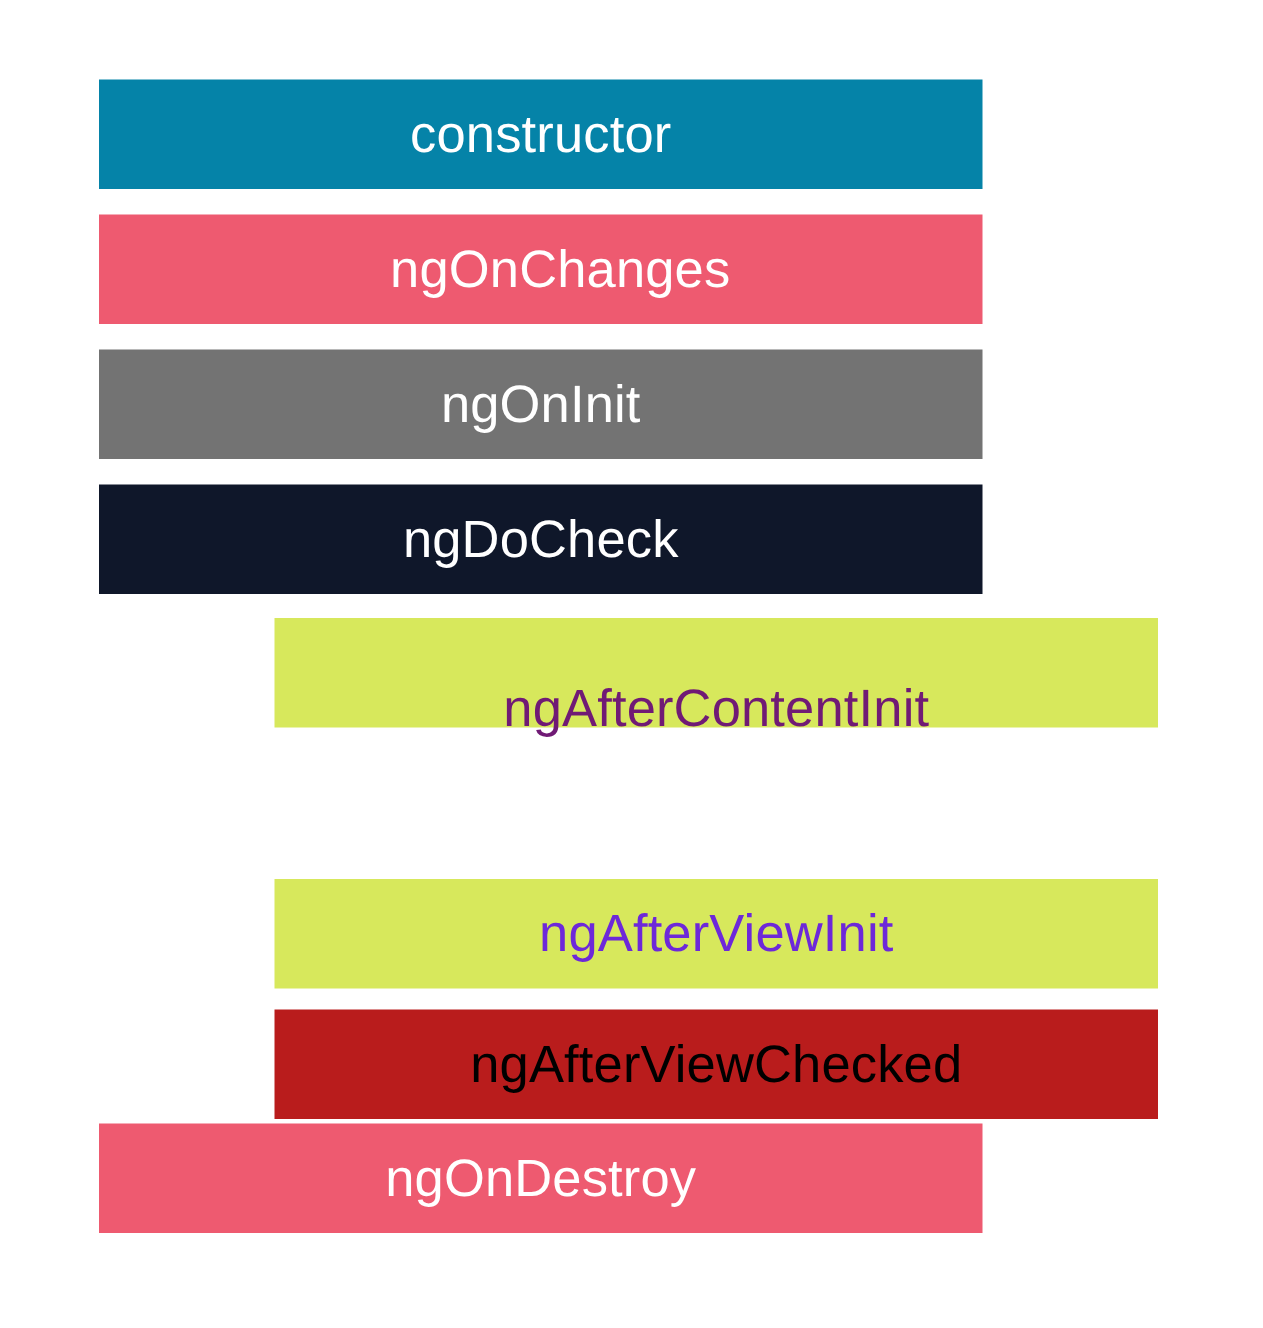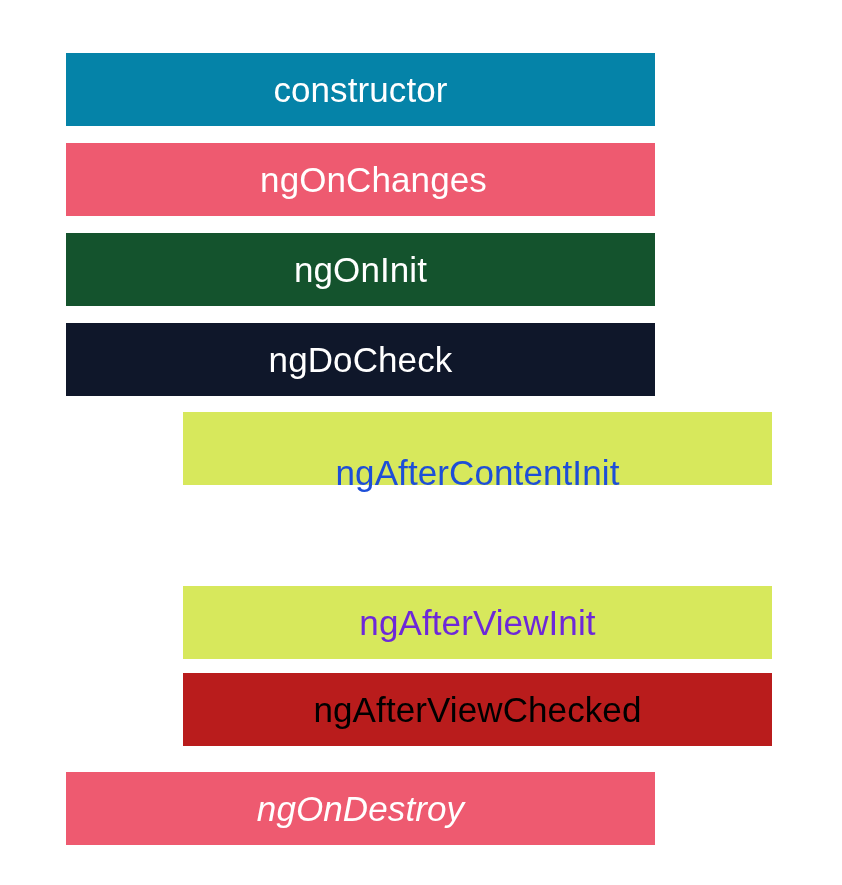--- a/index.html
+++ b/index.html
@@ -56,45 +56,45 @@
 
   
   .row-0 { top: 53px;  }
   .row-1 { top: 143px; }
   .row-2 { top: 233px; }
   .row-3 { top: 323px; }
   .row-4 { top: 412px; }
   .row-5 { top: 499px; }
   .row-6 { top: 586px; }
   .row-7 { top: 673px; }
-  .row-8 { top: 772px; font-style: italic; }
+  .row-8 { top: 749px; }
 </style>
 </head>
 <body style="background-color: rgb(255, 255, 255);">
 
 <div id="lifecycle-canvas" style="background-color: rgb(255, 255, 255);">
 
   <div class="bar group-a row-0" style="background-color: rgb(5, 131, 168);">
     <span class="bar-label" style="color: rgb(255, 255, 255);">constructor</span>
   </div>
 
   <div class="bar group-a row-1" style="background-color: rgb(238, 90, 112); padding-left: 26px;">
     <span class="bar-label" style="color: rgb(255, 255, 255);">ngOnChanges</span>
   </div>
 
-  <div class="bar group-a row-2" style="background-color: #14532d; justify-content: center;">
+  <div class="bar group-a row-2" style="background-color: #737373; justify-content: center;">
     <span class="bar-label" style="color: rgb(255, 255, 255);">ngOnInit</span>
   </div>
 
   <div class="bar group-a row-3" style="background-color: #0f172a;">
     <span class="bar-label" style="color: rgb(255, 255, 255);">ngDoCheck</span>
   </div>
 
   <div class="bar group-b row-4" style="background-color: rgb(215, 232, 92);">
-    <span class="bar-label" style="color: #1d4ed8; margin-top: 48px;">ngAfterContentInit</span>
+    <span class="bar-label" style="color: #701a75; margin-top: 48px;">ngAfterContentInit</span>
   </div>
 
 
   <div class="bar group-b row-6" style="background-color: rgb(215, 232, 92);">
     <span class="bar-label" style="color: #6d28d9;">ngAfterViewInit</span>
   </div>
 
   <div class="bar group-b row-7" style="background-color: #b91c1c;">
     <span class="bar-label" style="color: rgb(0, 0, 0);">ngAfterViewChecked</span>
   </div>

